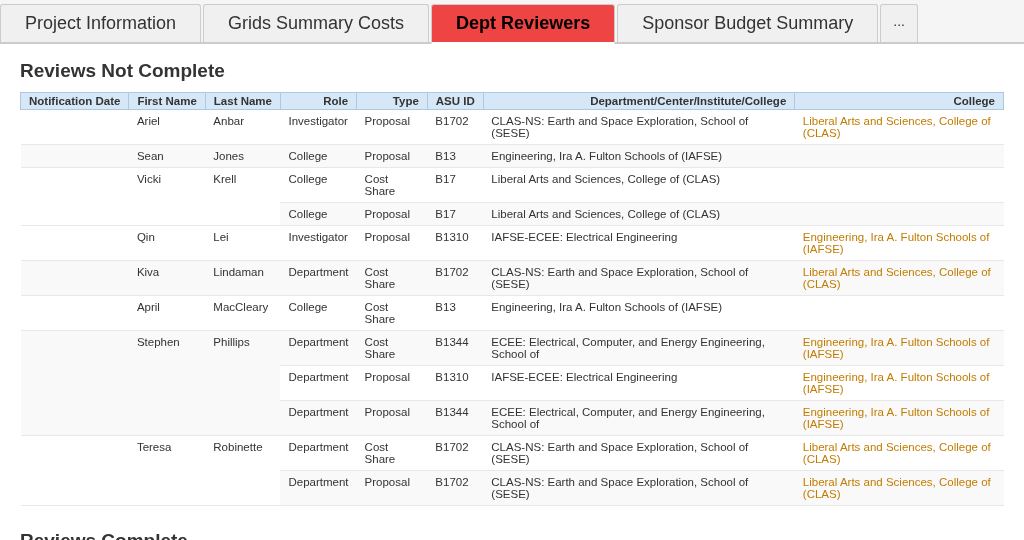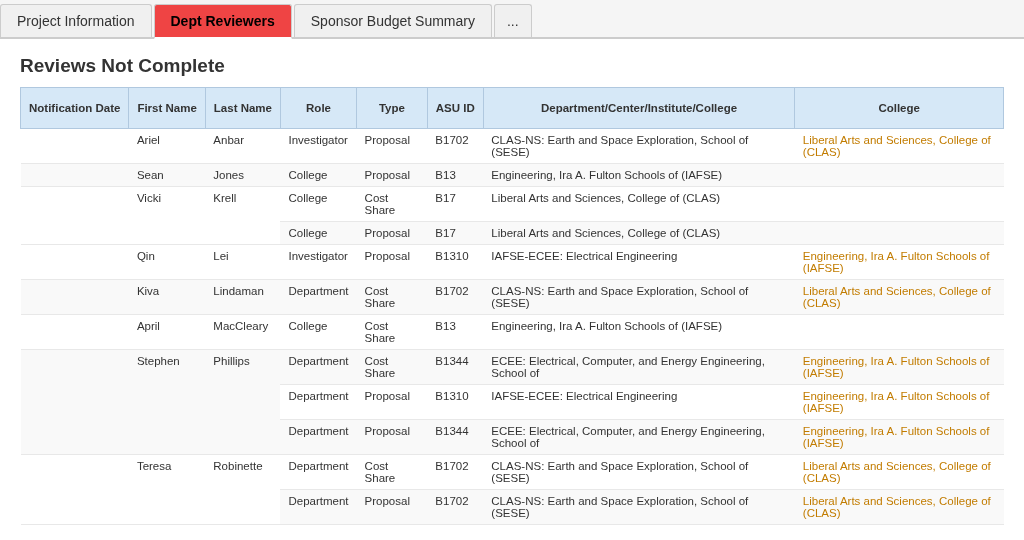--- a/index.html
+++ b/index.html
@@ -1,26 +1,26 @@
 <!DOCTYPE html>
 <html><head>
   <meta charset="utf-8">
   <style>
     * { box-sizing: border-box; margin: 0; padding: 0; }
     body { font-family: Arial, sans-serif; font-size: 12px; background: #fff; color: #333; }
 
     
     .tabs { display: flex; border-bottom: 2px solid #ccc; background: #f5f5f5; }
     .tab {
-      padding: 8px 16px;
+      padding: 8px 24px;
       cursor: pointer;
       border: 1px solid #ccc;
       border-bottom: none;
       background: #f0f0f0;
-      font-size: 14px;
+      font-size: 18px;
       color: #333;
       margin-right: 2px;
       margin-top: 4px;
       border-radius: 3px 3px 0 0;
     }
     .tab.active {
       background: #ef4444;
       border-bottom: 2px solid #fff;
       font-weight: bold;
       color: #000;
@@ -43,22 +43,22 @@
     .data-table {
       width: 100%;
       border-collapse: collapse;
       margin-bottom: 24px;
       font-size: 11.5px;
     }
     .data-table thead tr {
       background: #d6e8f7;
     }
     .data-table thead th {
-      padding: 14px 8px;
-      text-align: center;
+      padding: 2px 8px;
+      text-align: right;
       font-weight: bold;
       border: 1px solid #b0c8df;
       color: #333;
       white-space: nowrap;
     }
     .data-table tbody tr {
       border-bottom: 1px solid #ddd;
     }
     .data-table tbody tr:nth-child(even) {
       background: #f9f9f9;
@@ -69,20 +69,21 @@
       border: none;
       border-bottom: 1px solid #e8e8e8;
       color: #333;
     }
   </style>
 </head>
 <body>
 
 <div class="tabs">
   <div class="tab">Project Information</div>
+  <div class="tab">Grids Summary Costs</div>
   <div class="tab active">Dept Reviewers</div>
   <div class="tab">Sponsor Budget Summary</div>
   <div class="tab more">...</div>
 </div>
 
 <div class="content">
 
   <div class="section-title">Reviews Not Complete</div>
 
   <table class="data-table">

